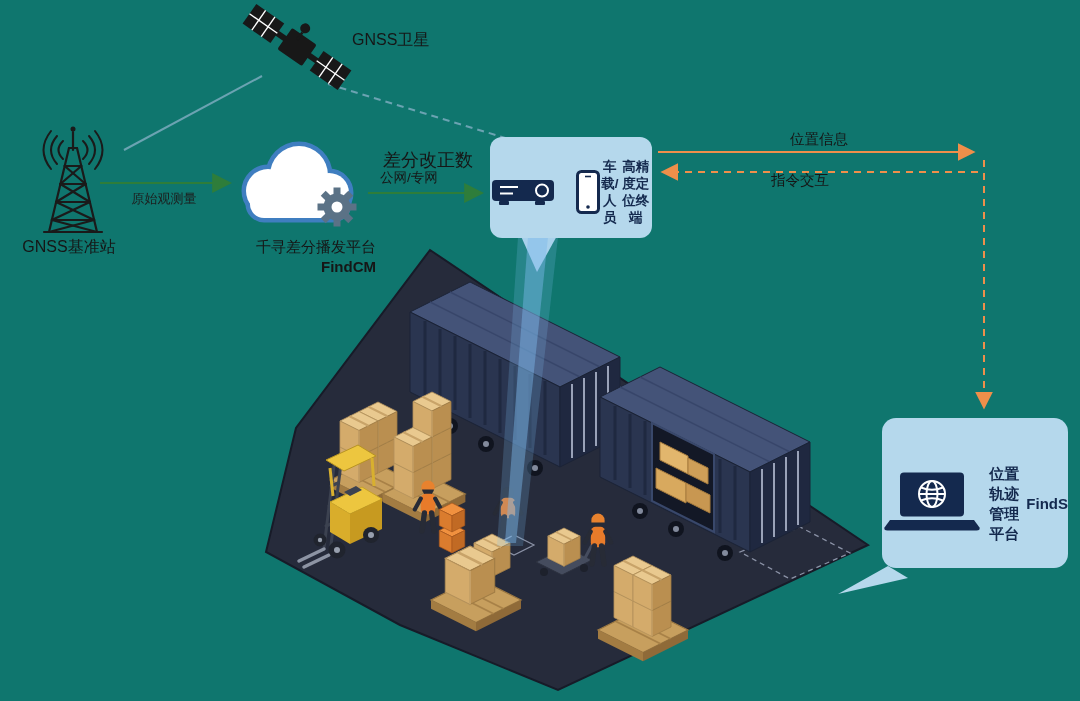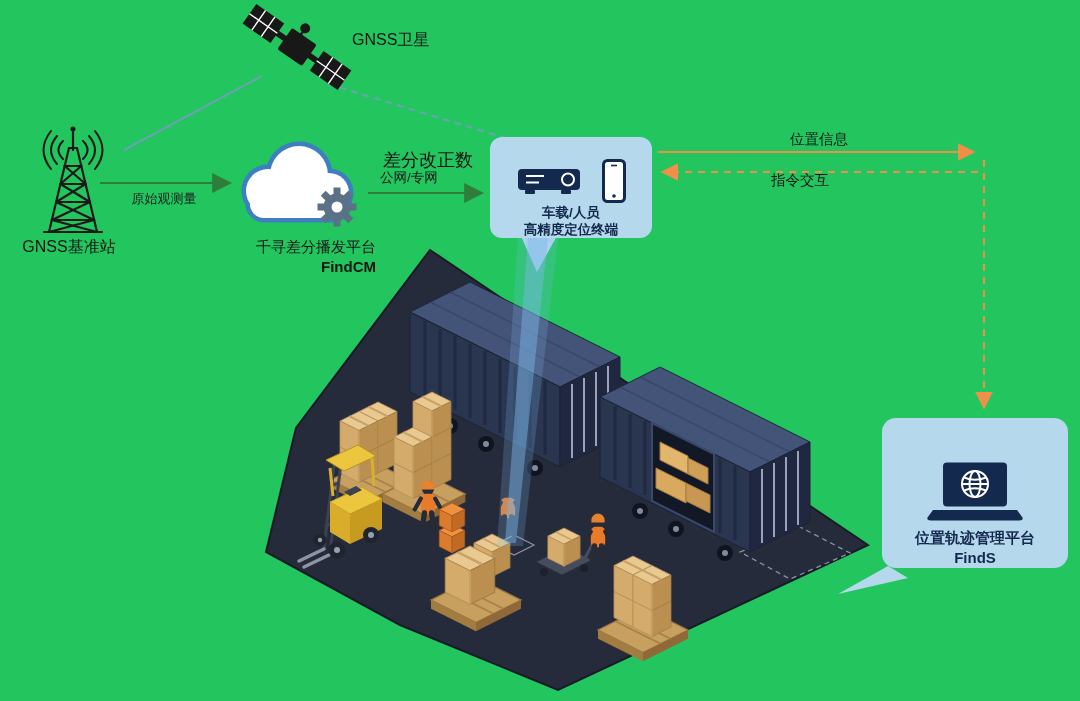--- a/index.html
+++ b/index.html
@@ -1,30 +1,30 @@
 <!DOCTYPE html>
 <html><head>
 <meta charset="utf-8">
 <style>
   html,body{margin:0;padding:0;background:#fff;}
-  .canvas{position:relative;width:1080px;height:701px;background:#22c55e;overflow:hidden;
+  .canvas{position:relative;width:1080px;height:701px;background:#0f766e;overflow:hidden;
           font-family:"Liberation Sans", sans-serif;}
   .canvas svg.layer{position:absolute;left:0;top:0;}
   .lbl{position:absolute;color:#161616;white-space:nowrap;}
   .lbl-sat{left:352px;top:30px;font-size:16px;}
   .lbl-bs{left:2px;top:237px;width:134px;text-align:center;font-size:16px;}
   .lbl-cloud1{left:220px;top:238px;width:156px;text-align:right;font-size:15px;font-weight:400;}
   .lbl-cloud2{left:220px;top:258px;width:156px;text-align:right;font-size:15px;font-weight:700;}
   .lbl-raw{left:112px;top:190px;width:104px;text-align:center;font-size:13px;color:#1d1d1d;}
   .lbl-diff1{left:380px;top:148px;width:96px;text-align:center;font-size:18px;}
   .lbl-diff2{left:380px;top:169px;width:96px;text-align:left;font-size:13.5px;}
   .lbl-pos{left:752px;top:130px;width:96px;text-align:right;font-size:14.5px;}
   .lbl-cmd{left:752px;top:171px;width:96px;text-align:center;font-size:14.5px;}
   .card{position:absolute;background:#b5d8ec;border-radius:12px;display:flex;
-        flex-direction:column;align-items:center;box-sizing:border-box;justify-content:flex-end;}
+        flex-direction:row;align-items:center;box-sizing:border-box;}
   .card-terminal{left:490px;top:137px;width:162px;height:101px;padding-top:8px;}
   .card-finds{left:882px;top:418px;width:186px;height:150px;padding-top:22px;border-radius:14px;}
   .icons{display:flex;align-items:center;justify-content:center;gap:14px;}
   .card-terminal .icons{height:46px;}
   .card-finds .icons{height:64px;margin-bottom:4px;}
   .card-text{color:#14294e;font-weight:700;font-size:13.5px;line-height:17px;text-align:center;}
   .card-finds .card-text{font-size:15px;line-height:20px;}
 </style>
 </head>
 <body>

